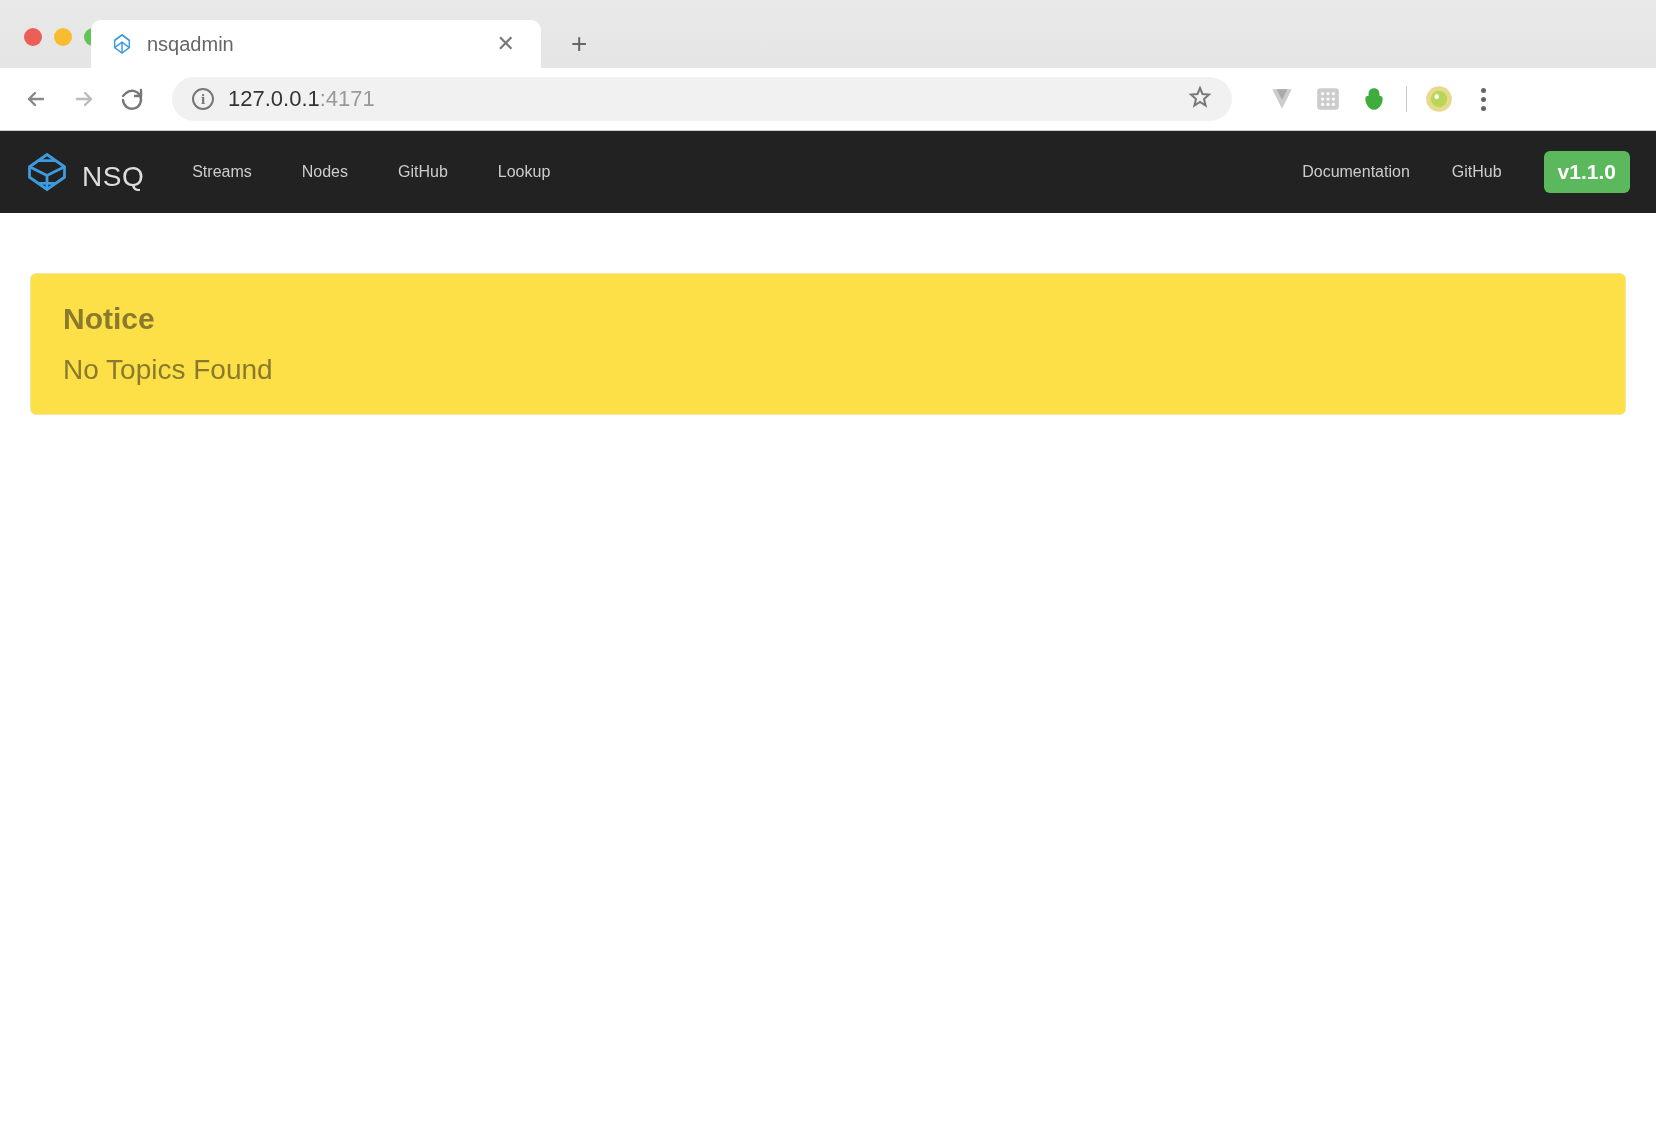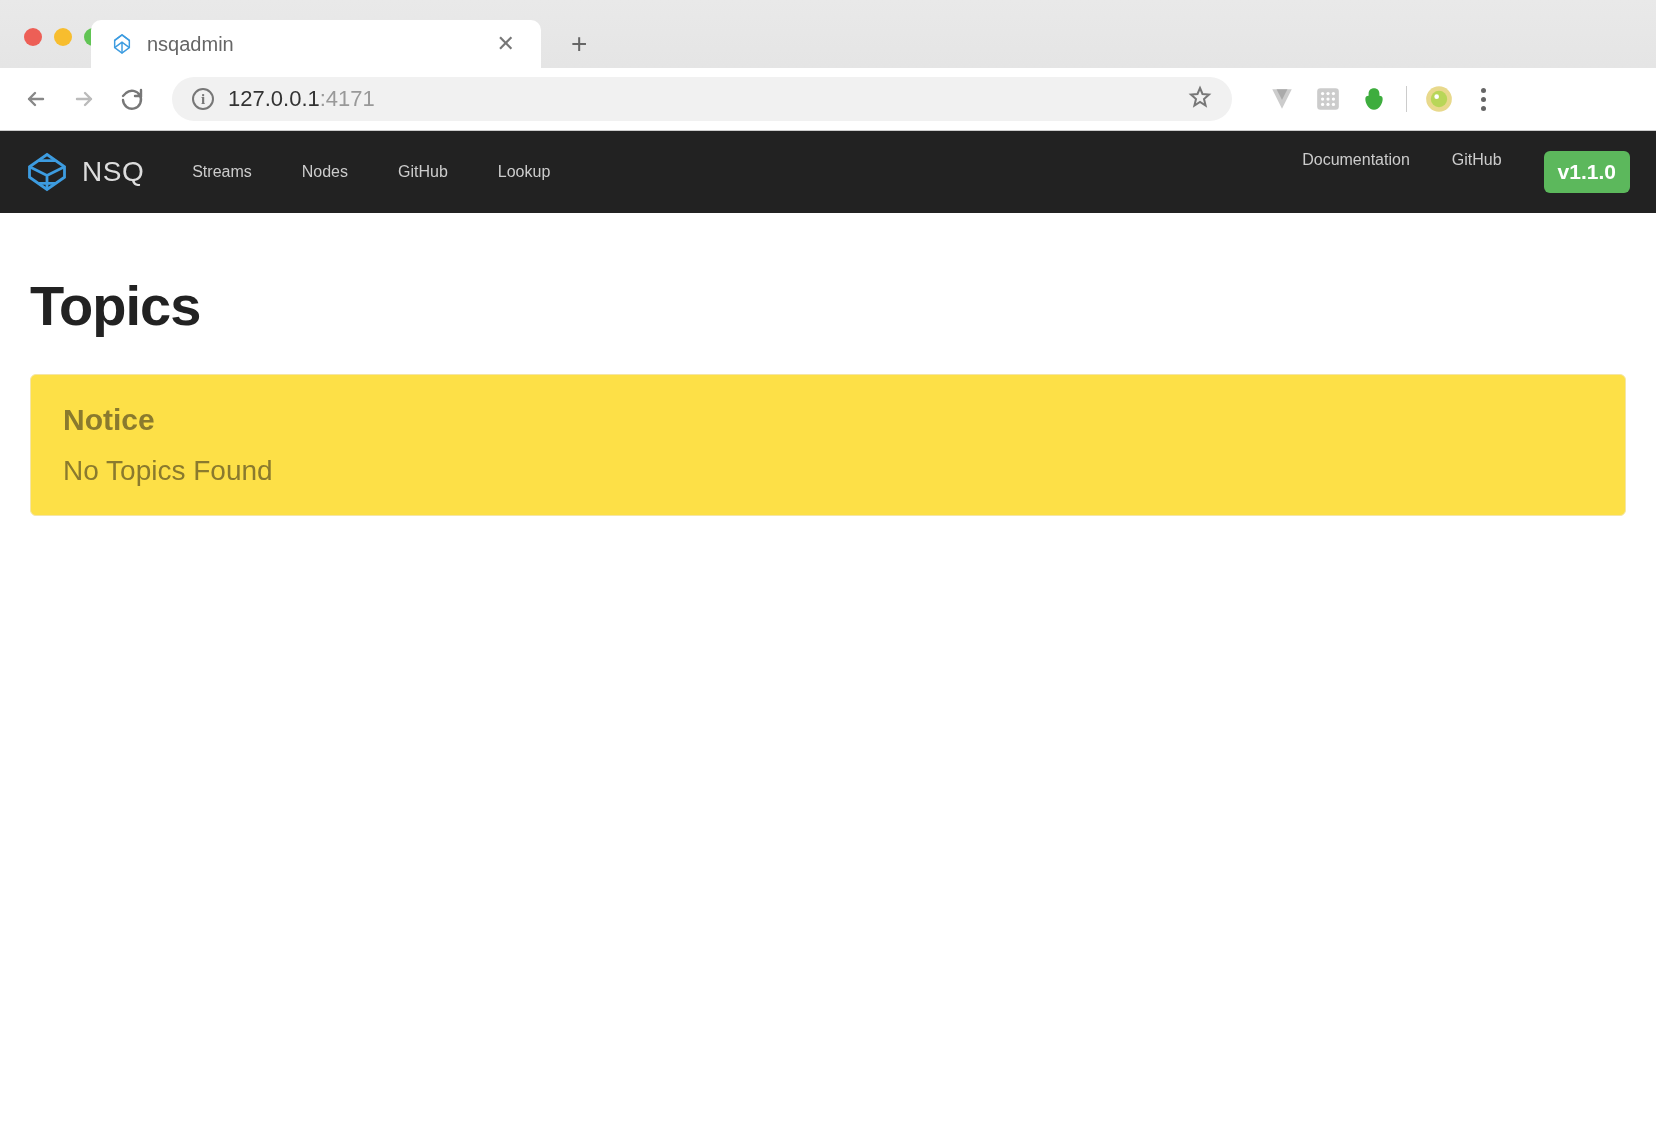--- a/index.html
+++ b/index.html
@@ -165,21 +165,21 @@
     
     .app-navbar {
       background: #222;
       height: 82px;
       display: flex;
       align-items: center;
       padding: 0 26px;
     }
     .brand {
       display: flex;
-      align-items: center;
+      align-items: flex-end;
       gap: 14px;
       margin-right: 48px;
     }
     .brand-logo {
       width: 42px;
       height: 42px;
       display: flex;
       align-items: center;
       justify-content: center;
     }
@@ -194,21 +194,21 @@
       gap: 50px;
     }
     .nav-link {
       color: #ccc;
       font-size: 16px;
       cursor: pointer;
     }
     .nav-right {
       margin-left: auto;
       display: flex;
-      align-items: flex-start;
+      align-items: center;
       gap: 42px;
     }
     .version-badge {
       background: #5cb85c;
       color: #fff;
       font-size: 21px;
       font-weight: 600;
       padding: 9px 14px;
       border-radius: 6px;
     }
@@ -362,18 +362,17 @@
     <span class="nav-link">Lookup</span>
   </div>
   <div class="nav-right">
     <span class="nav-link">Documentation</span>
     <span class="nav-link">GitHub</span>
     <span class="version-badge">v1.1.0</span>
   </div>
 </div>
 
 <div class="content">
-  <h1 class="page-title">Topics</h1>
   <div class="notice-box">
     <div class="notice-title">Notice</div>
     <div class="notice-body">No Topics Found</div>
   </div>
 </div>
 
 </body></html>

